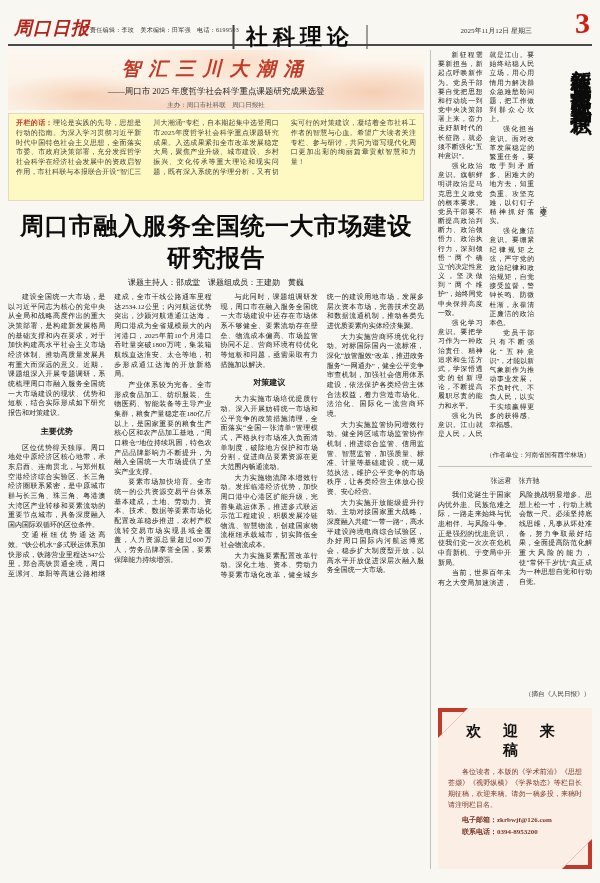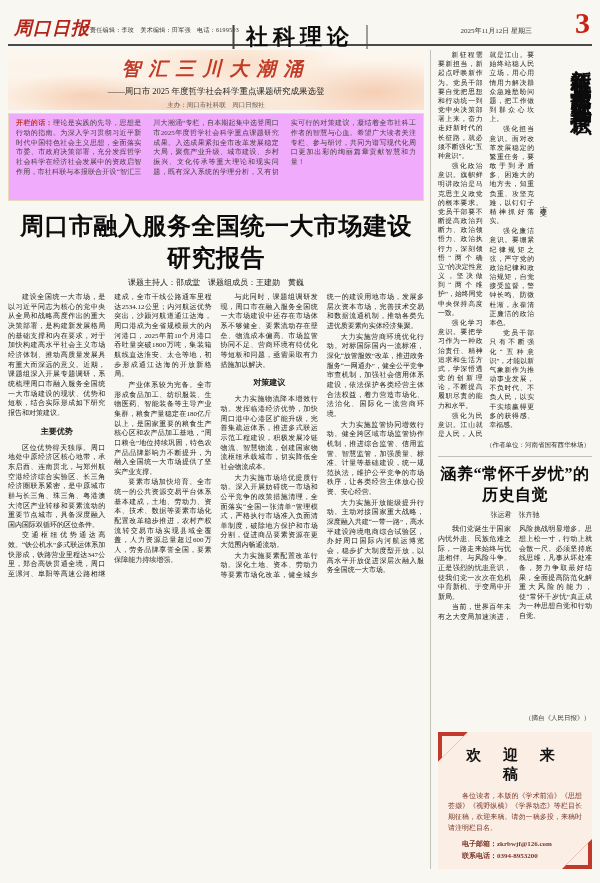--- a/index.html
+++ b/index.html
@@ -29,21 +29,21 @@
       radial-gradient(ellipse 120px 30px at 18% 75%, rgba(238,160,110,.35), transparent 70%),
       radial-gradient(ellipse 160px 40px at 55% 20%, rgba(240,170,120,.30), transparent 70%),
       radial-gradient(ellipse 150px 45px at 88% 70%, rgba(235,150,100,.38), transparent 70%),
       radial-gradient(ellipse 200px 35px at 40% 95%, rgba(230,140,95,.25), transparent 70%),
       linear-gradient(#fdf7ef,#fbeee1);
   }
   .banner-title { font-size:19px; font-weight:bold; font-style:italic; letter-spacing:8px; color:#c23a26; }
   .banner-sub { font-size:8.5px; margin-top:4px; color:#222; }
   .banner-org { font-size:6.5px; margin-top:3px; color:#555; }
   
-  .intro-box { margin-top:3px; background:#f0abfc; border:1px solid #e7dabb; padding:5px 7px; height:88px; }
+  .intro-box { margin-top:3px; background:#fef9c3; border:1px solid #e7dabb; padding:5px 7px; height:88px; }
   .intro-cols { column-count:3; column-gap:12px; font-size:7px; line-height:1.4; text-align:justify; color:#403f3a; height:100%; overflow:hidden; }
   .intro-label { color:#c0392b; font-weight:bold; }
   
   .main-title { font-size:24px; font-weight:bold; text-align:center; margin:9px 0 3px; letter-spacing:0.5px; color:#0c0c0c; }
   .main-byline { font-size:8px; text-align:center; margin-bottom:5px; color:#222; }
   .main-body { flex:1; column-count:4; column-gap:9px; font-size:7px; line-height:1.38; text-align:justify; overflow:hidden; color:#1b1b1b; }
   .para { text-indent:2em; margin-bottom:1px; }
   .sec-head { text-align:center; font-weight:bold; font-size:8px; margin:7px 0; break-inside:avoid; }
   
   .rt-article { height:398px; display:flex; }
@@ -106,22 +106,22 @@
       <div class="main-byline">课题主持人：邵成堂　课题组成员：王建勋　黄巍</div>
       <div class="main-body">
           <p class="para">建设全国统一大市场，是以习近平同志为核心的党中央从全局和战略高度作出的重大决策部署，是构建新发展格局的基础支撑和内在要求，对于加快构建高水平社会主义市场经济体制、推动高质量发展具有重大而深远的意义。近期，课题组深入开展专题调研，系统梳理周口市融入服务全国统一大市场建设的现状、优势和短板，结合实际形成如下研究报告和对策建议。</p>
           <div class="sec-head">主要优势</div>
           <p class="para">区位优势得天独厚。周口地处中原经济区核心地带，承东启西、连南贯北，与郑州航空港经济综合实验区、长三角经济圈联系紧密，是中原城市群与长三角、珠三角、粤港澳大湾区产业转移和要素流动的重要节点城市，具备深度融入国内国际双循环的区位条件。</p>
           <p class="para">交通枢纽优势通达高效。“铁公机水”多式联运体系加快形成，铁路营业里程达347公里，郑合高铁贯通全境，周口至漯河、阜阳等高速公路相继建成，全市干线公路通车里程达2534.12公里；内河航运优势突出，沙颍河航道通江达海，周口港成为全省规模最大的内河港口，2025年前10个月港口吞吐量突破1800万吨，集装箱航线直达淮安、太仓等地，初步形成通江达海的开放新格局。</p>
           <p class="para">产业体系较为完备。全市形成食品加工、纺织服装、生物医药、智能装备等主导产业集群，粮食产量稳定在180亿斤以上，是国家重要的粮食生产核心区和农产品加工基地，“周口粮仓”地位持续巩固，特色农产品品牌影响力不断提升，为融入全国统一大市场提供了坚实产业支撑。</p>
           <p class="para">要素市场加快培育。全市统一的公共资源交易平台体系基本建成，土地、劳动力、资本、技术、数据等要素市场化配置改革稳步推进，农村产权流转交易市场实现县域全覆盖，人力资源总量超过600万人，劳务品牌享誉全国，要素保障能力持续增强。</p>
           <p class="para">与此同时，课题组调研发现，周口市在融入服务全国统一大市场建设中还存在市场体系不够健全、要素流动存在壁垒、物流成本偏高、市场监管协同不足、营商环境有待优化等短板和问题，亟需采取有力措施加以解决。</p>
           <div class="sec-head">对策建议</div>
+          <p class="para">大力实施市场培优提质行动。深入开展妨碍统一市场和公平竞争的政策措施清理，全面落实“全国一张清单”管理模式，严格执行市场准入负面清单制度，破除地方保护和市场分割，促进商品要素资源在更大范围内畅通流动。</p>
           <p class="para">大力实施物流降本增效行动。发挥临港经济优势，加快周口港中心港区扩能升级，完善集疏运体系，推进多式联运示范工程建设，积极发展冷链物流、智慧物流，创建国家物流枢纽承载城市，切实降低全社会物流成本。</p>
-          <p class="para">大力实施市场培优提质行动。深入开展妨碍统一市场和公平竞争的政策措施清理，全面落实“全国一张清单”管理模式，严格执行市场准入负面清单制度，破除地方保护和市场分割，促进商品要素资源在更大范围内畅通流动。</p>
           <p class="para">大力实施要素配置改革行动。深化土地、资本、劳动力等要素市场化改革，健全城乡统一的建设用地市场，发展多层次资本市场，完善技术交易和数据流通机制，推动各类先进优质要素向实体经济集聚。</p>
           <p class="para">大力实施营商环境优化行动。对标国际国内一流标准，深化“放管服效”改革，推进政务服务“一网通办”，健全公平竞争审查机制，加强社会信用体系建设，依法保护各类经营主体合法权益，着力营造市场化、法治化、国际化一流营商环境。</p>
           <p class="para">大力实施监管协同增效行动。健全跨区域市场监管协作机制，推进综合监管、信用监管、智慧监管，加强质量、标准、计量等基础建设，统一规范执法，维护公平竞争的市场秩序，让各类经营主体放心投资、安心经营。</p>
           <p class="para">大力实施开放能级提升行动。主动对接国家重大战略，深度融入共建“一带一路”，高水平建设跨境电商综合试验区，办好周口国际内河航运博览会，稳步扩大制度型开放，以高水平开放促进深层次融入服务全国统一大市场。</p>
         </div>
 
     </div>
 
     <div class="right-col">
 
@@ -137,21 +137,20 @@
           </div>
         <div class="rt-strip">
           <div class="vert-author">宋建文</div>
           <div class="vert-title">新征程上党员干部应强化『五种意识』</div>
         </div>
       </div>
       <div class="attribution">（作者单位：河南省国有西华林场）</div>
 
       <div class="h-divider"></div>
 
-      <div class="mid-title">涵养“常怀千岁忧”的历史自觉</div>
       <div class="mid-byline">张运君　张卉驰</div>
       <div class="mid-body">
           <p class="para">我们党诞生于国家内忧外患、民族危难之际，一路走来始终与忧患相伴、与风险斗争。正是强烈的忧患意识，使我们党一次次在危机中育新机、于变局中开新局。</p>
           <p class="para">当前，世界百年未有之大变局加速演进，风险挑战明显增多。思想上松一寸，行动上就会散一尺。必须坚持底线思维，凡事从坏处准备，努力争取最好结果，全面提高防范化解重大风险的能力，使“常怀千岁忧”真正成为一种思想自觉和行动自觉。</p>
         </div>
       <div class="attribution">（摘自《人民日报》）</div>
 
       <div class="welcome-box">
         <div class="corner corner-tl"></div>
         <div class="corner-tl-notch"></div>

